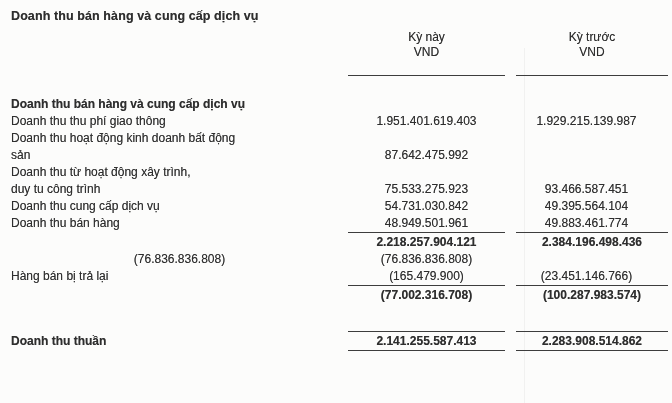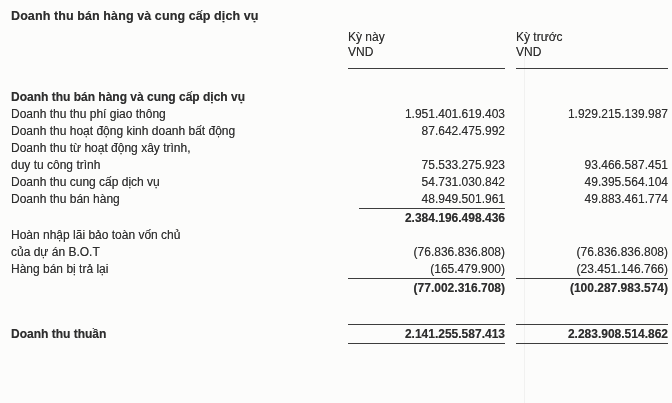--- a/index.html
+++ b/index.html
@@ -21,28 +21,28 @@
   .scan-line {
     position: absolute;
     left: 524px; top: 48px;
     width: 1px; height: 355px;
     background: rgba(60,60,60,0.06);
   }
   .grid {
     display: grid;
     grid-template-columns: 337px 157px 1fr;
   }
-  .num { text-align: right; }
+  .num { text-align: center; }
   .b { font-weight: bold; }
   .title { font-weight: bold; font-size: 12.5px; line-height: 16px; letter-spacing: 0.1px; }
   .colheads { margin-top: 6px; }
   .colhead {
-    text-align: left;
+    text-align: center;
     line-height: 15px;
-    padding-bottom: 8px;
+    padding-bottom: 15px;
     border-bottom: 1.6px solid #3d3d3d;
   }
   .gapL { margin-left: 11px; }
   .body { margin-top: 20px; }
   .row { line-height: 17px; align-items: end; }
   .row .label { padding-right: 6px; }
   .section-gap { margin-top: 14px; }
   .subtotal .num {
     font-weight: bold;
     border-top: 1.6px solid #3d3d3d;
@@ -88,20 +88,21 @@
 
     <div class="grid row">
       <div class="label">Doanh thu thu phí giao thông</div>
       <div class="num">1.951.401.619.403</div>
       <div class="num">1.929.215.139.987</div>
     </div>
 
     <div class="grid row">
       <div class="label">
         <div>Doanh thu hoạt động kinh doanh bất động</div>
+        <div>sản</div>
       </div>
       <div class="num">87.642.475.992</div>
     </div>
 
     <div class="grid row">
       <div class="label">
         <div>Doanh thu từ hoạt động xây trình,</div>
         <div>duy tu công trình</div>
       </div>
       <div class="num">75.533.275.923</div>
@@ -115,29 +116,26 @@
     </div>
 
     <div class="grid row">
       <div class="label">Doanh thu bán hàng</div>
       <div class="num">48.949.501.961</div>
       <div class="num">49.883.461.774</div>
     </div>
 
     <div class="grid row subtotal">
       <div class="label"></div>
+      <div class="num">2.218.257.904.121</div>
       <div class="num gapL">2.384.196.498.436</div>
     </div>
 
 
     <div class="grid row">
-      <div class="label">
-        <div>Hoàn nhập lãi bảo toàn vốn chủ</div>
-        <div>của dự án B.O.T</div>
-      </div>
       <div class="num">(76.836.836.808)</div>
       <div class="num">(76.836.836.808)</div>
     </div>
 
     <div class="grid row">
       <div class="label">Hàng bán bị trả lại</div>
       <div class="num">(165.479.900)</div>
       <div class="num">(23.451.146.766)</div>
     </div>
 

